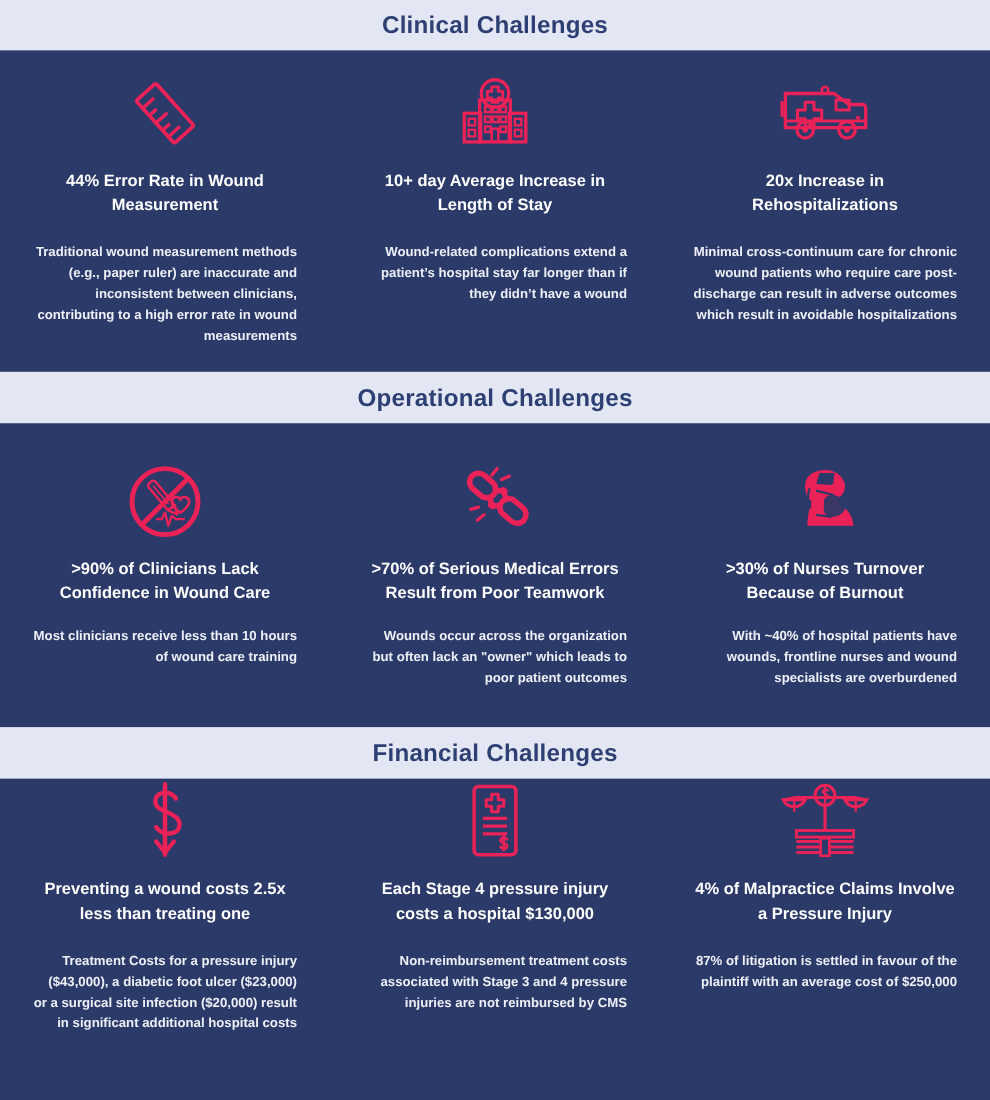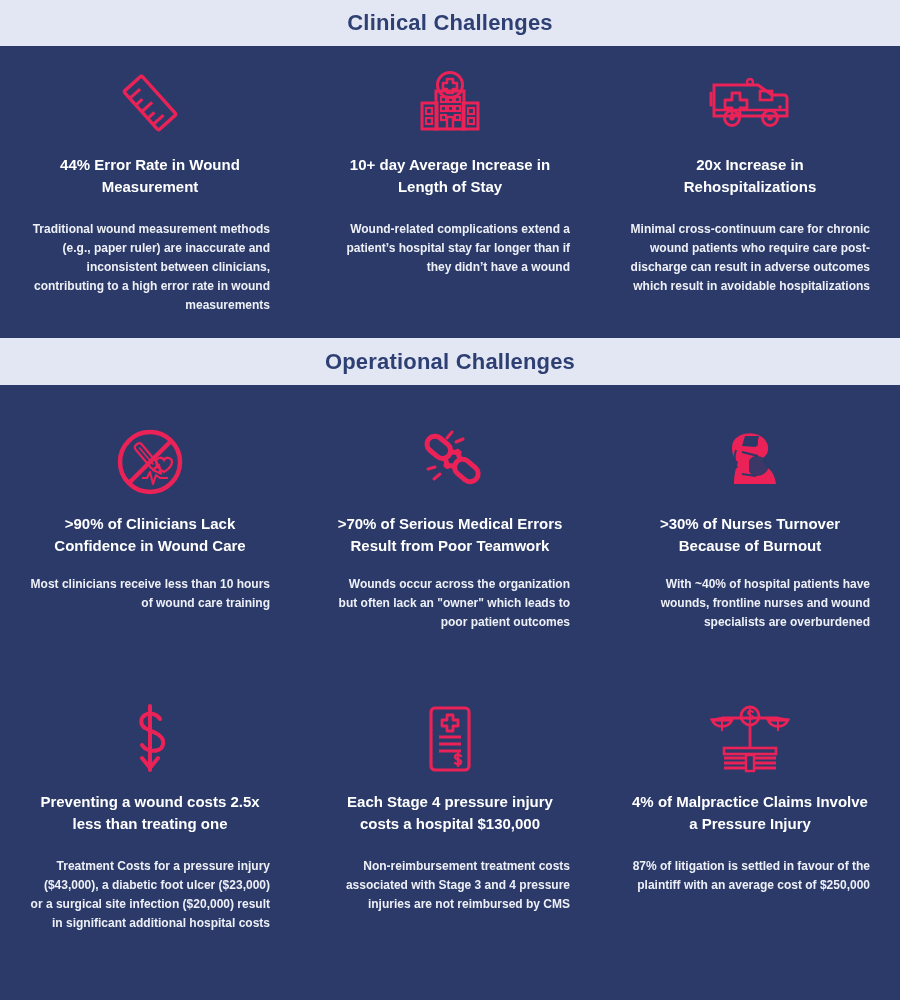--- a/index.html
+++ b/index.html
@@ -37,22 +37,22 @@
   .sec1-header { height: 46px; }
   .sec2-header { height: 47px; }
   .sec3-header { height: 47px; }
 
   .cards-row {
     display: flex;
     background: #2b3a68;
     box-sizing: border-box;
   }
   .sec1-body { height: 292px; padding-top: 18px; }
-  .sec2-body { height: 276px; padding-top: 18px; margin-top: 20px; }
-  .sec3-body { height: 272px; padding-top: 20px; }
+  .sec2-body { height: 276px; padding-top: 32px; }
+  .sec3-body { height: 272px; }
 
   .card {
     flex: 1 1 0;
     display: flex;
     flex-direction: column;
     align-items: center;
     box-sizing: border-box;
     padding: 0 28px;
   }
   .card-icon {
@@ -220,20 +220,23 @@
           <line x1="28" y1="26" x2="44" y2="30" stroke="#2b3a68" stroke-width="2"></line>
           <line x1="28" y1="48" x2="42" y2="50" stroke="#2b3a68" stroke-width="2"></line>
           <path d="M22 24 c-2 6-2 12 1 18" fill="none" stroke="#2b3a68" stroke-width="2"></path>
         </svg>
       </div>
       <div class="card-headline">&gt;30% of Nurses Turnover Because of Burnout</div>
       <div class="card-body">With ~40% of hospital patients have wounds, frontline nurses and wound specialists are overburdened</div>
     </div>
   </div>
 
+  <div class="section-header sec3-header">
+    <span class="section-header-title">Financial Challenges</span>
+  </div>
 
   <div class="cards-row sec3-body sec3">
 
     <div class="card">
       <div class="card-icon">
         <svg width="60" height="76" viewBox="0 0 60 76">
           <path d="M40 17 c-3-5-10-7-15-4 c-5 3-5 10 0 13 c4 3 11 4 15 8 c5 4 4 12-2 14 c-6 2-13 0-16-5" fill="none" stroke="#ea2257" stroke-width="4" stroke-linecap="round"></path>
           <line x1="30" y1="4" x2="30" y2="60" stroke="#ea2257" stroke-width="4" stroke-linecap="round"></line>
           <polyline points="22,56 30,66 38,56" fill="none" stroke="#ea2257" stroke-width="4" stroke-linecap="round" stroke-linejoin="round"></polyline>
           <line x1="30" y1="56" x2="30" y2="68" stroke="#ea2257" stroke-width="4" stroke-linecap="round"></line>

